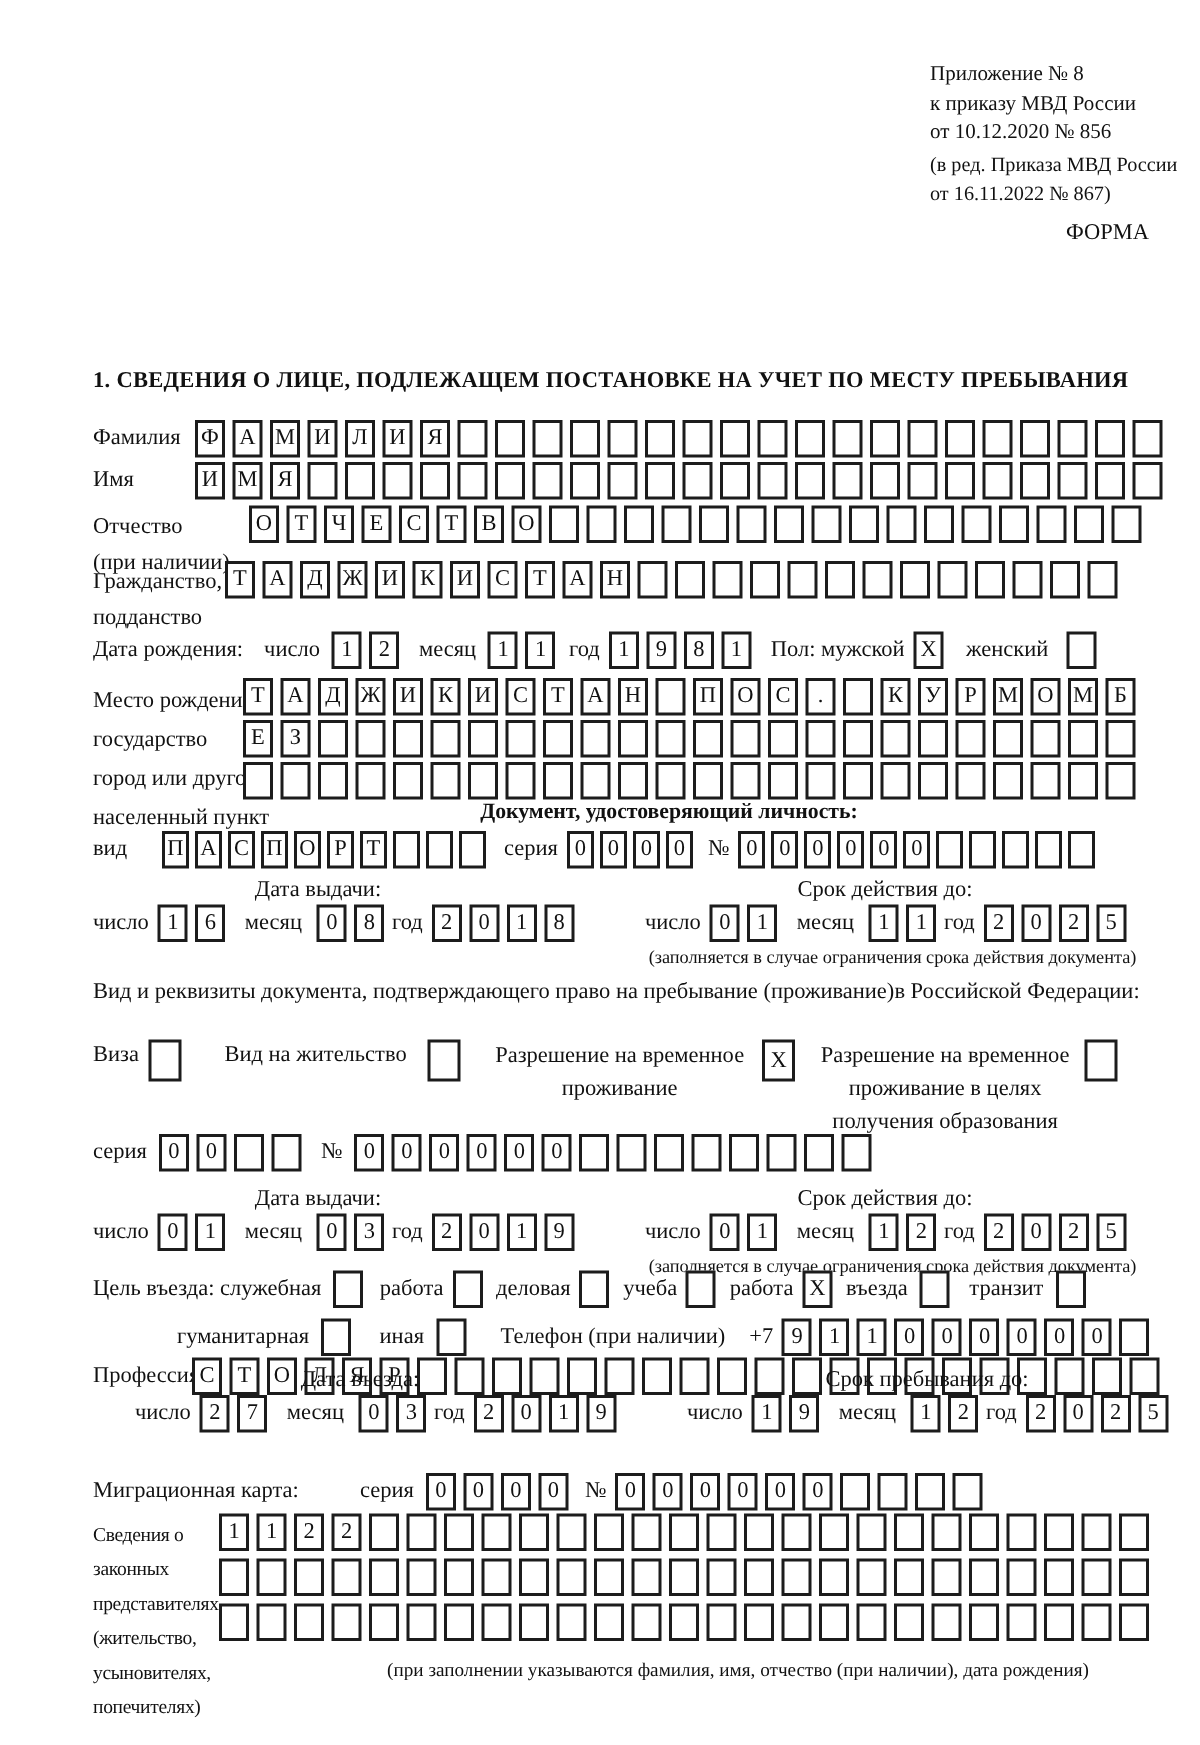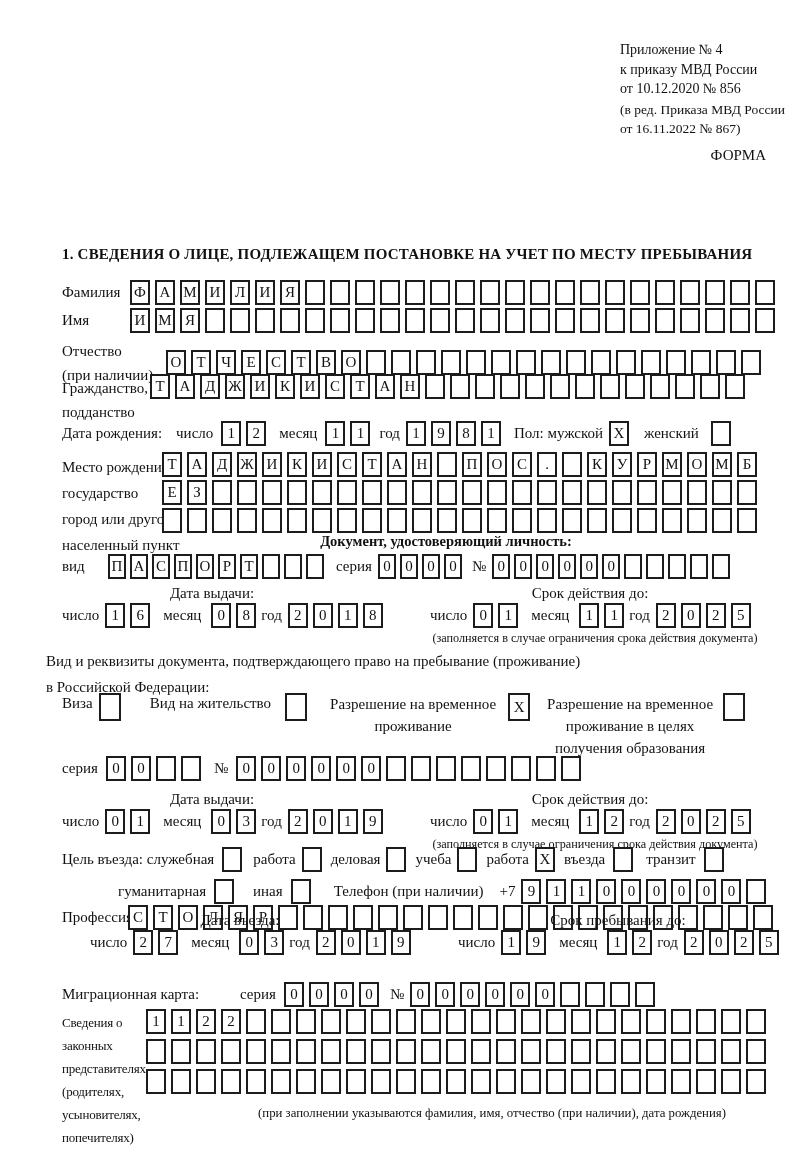--- a/index.html
+++ b/index.html
@@ -38,21 +38,21 @@
   .cust-cells .cells{margin-bottom:5px;}
   .cust-label div{font-size:13px;line-height:23px;letter-spacing:-0.2px;}
   .note{font-size:12.8px;}
 </style>
 </head>
 <body>
 
 <div class="page">
 
   <div class="row appendix" style="top:40px;left:620px;flex-direction:column;">
-    <div>Приложение № 4</div>
+    <div>Приложение № 8</div>
     <div>к приказу МВД России</div>
     <div>от 10.12.2020 № 856</div>
   </div>
   <div class="row revision" style="top:101px;left:620px;flex-direction:column;">
     <div>(в ред. Приказа МВД России</div>
     <div>от 16.11.2022 № 867)</div>
   </div>
   <div class="row forma" style="top:147px;left:620px;width:146px;display:block;">ФОРМА</div>
 
 
@@ -115,21 +115,21 @@
         <span class="cell"></span>
         <span class="cell"></span>
         <span class="cell"></span>
         <span class="cell"></span>
         <span class="cell"></span>
         <span class="cell"></span>
         <span class="cell"></span>
       </span>
   </div>
 
-  <div class="row" style="top:337px;left:62px;align-items:center;">
+  <div class="row" style="top:337px;left:62px;">
     <div class="lab lab2" style="width:104px;padding-top:2px;">
       <div>Отчество</div>
       <div>(при наличии)</div>
     </div>
     <span class="cells">
         <span class="cell">О</span>
         <span class="cell">Т</span>
         <span class="cell">Ч</span>
         <span class="cell">Е</span>
         <span class="cell">С</span>
@@ -386,21 +386,21 @@
             <span class="cell">2</span>
             <span class="cell">0</span>
             <span class="cell">2</span>
             <span class="cell">5</span>
           </span>
       </div>
       <div class="dnote" style="width:330px;">(заполняется в случае ограничения срока действия документа)</div>
     </div>
   </div>
 
-  <div class="row respara" style="top:648px;left:46px;flex-direction:column;justify-content:flex-end;">
+  <div class="row respara" style="top:648px;left:62px;flex-direction:row;justify-content:flex-end;">
     <div>Вид и реквизиты документа, подтверждающего право на пребывание (проживание)</div>
     <div>в Российской Федерации:</div>
   </div>
 
   <div class="row" style="top:693px;left:62px;">
     <div class="vitem">
       <span class="t">Виза</span>
       <span class="cells big ml6">
           <span class="cell"></span>
         </span>
@@ -664,21 +664,21 @@
         <span class="cell"></span>
         <span class="cell"></span>
       </span>
   </div>
 
   <div class="row" style="top:1009px;left:62px;">
     <div class="lab cust-label" style="width:84px;padding-top:2px;">
       <div>Сведения о</div>
       <div>законных</div>
       <div>представителях</div>
-      <div>(родителях,</div>
+      <div>(жительство,</div>
       <div>усыновителях,</div>
       <div>попечителях)</div>
     </div>
     <div class="cust-cells" style="display:flex;flex-direction:column;">
       <span class="cells">
           <span class="cell">1</span>
           <span class="cell">1</span>
           <span class="cell">2</span>
           <span class="cell">2</span>
           <span class="cell"></span>

